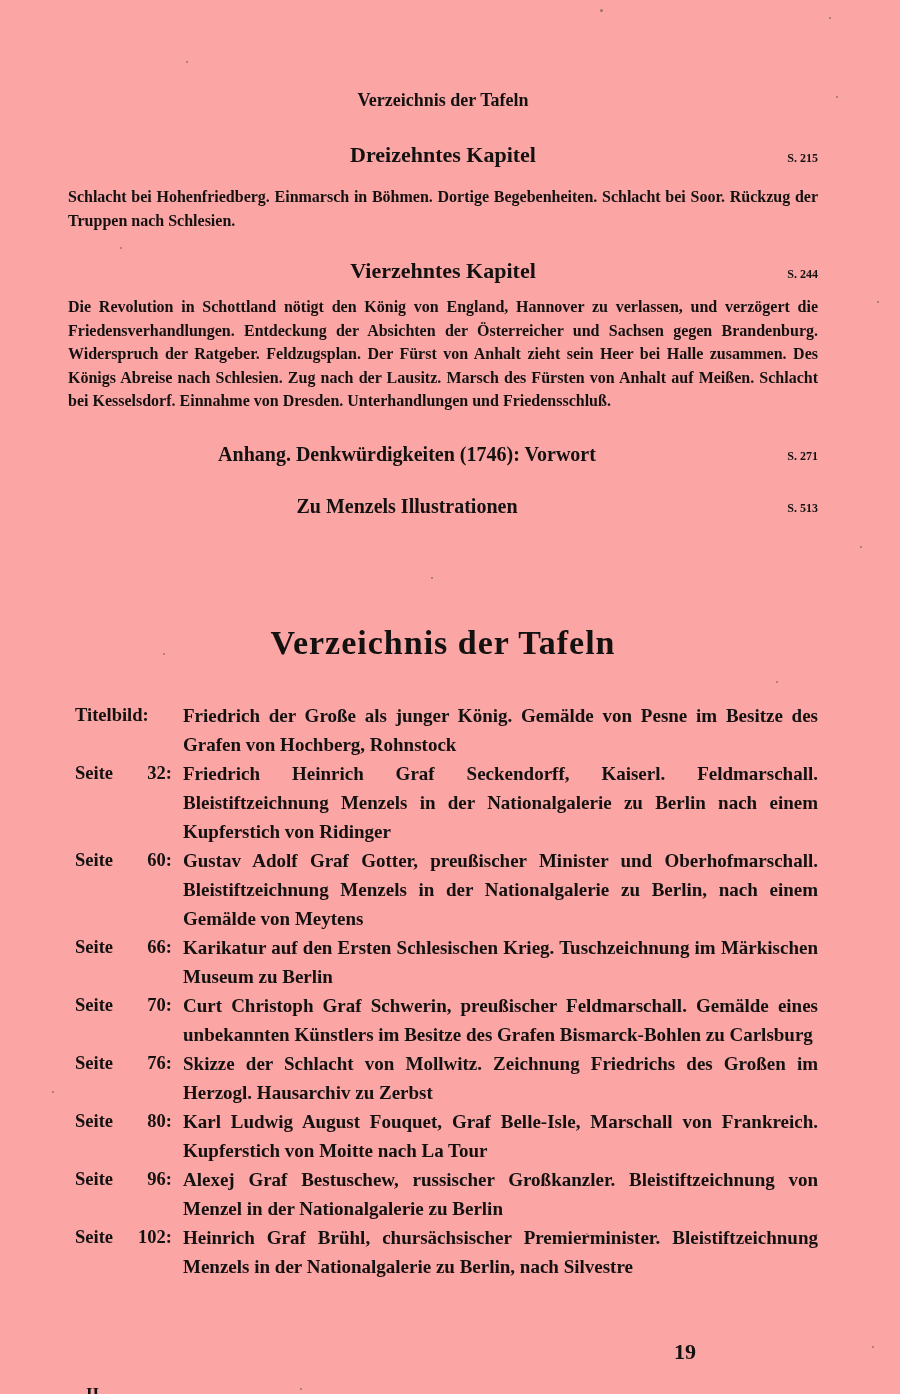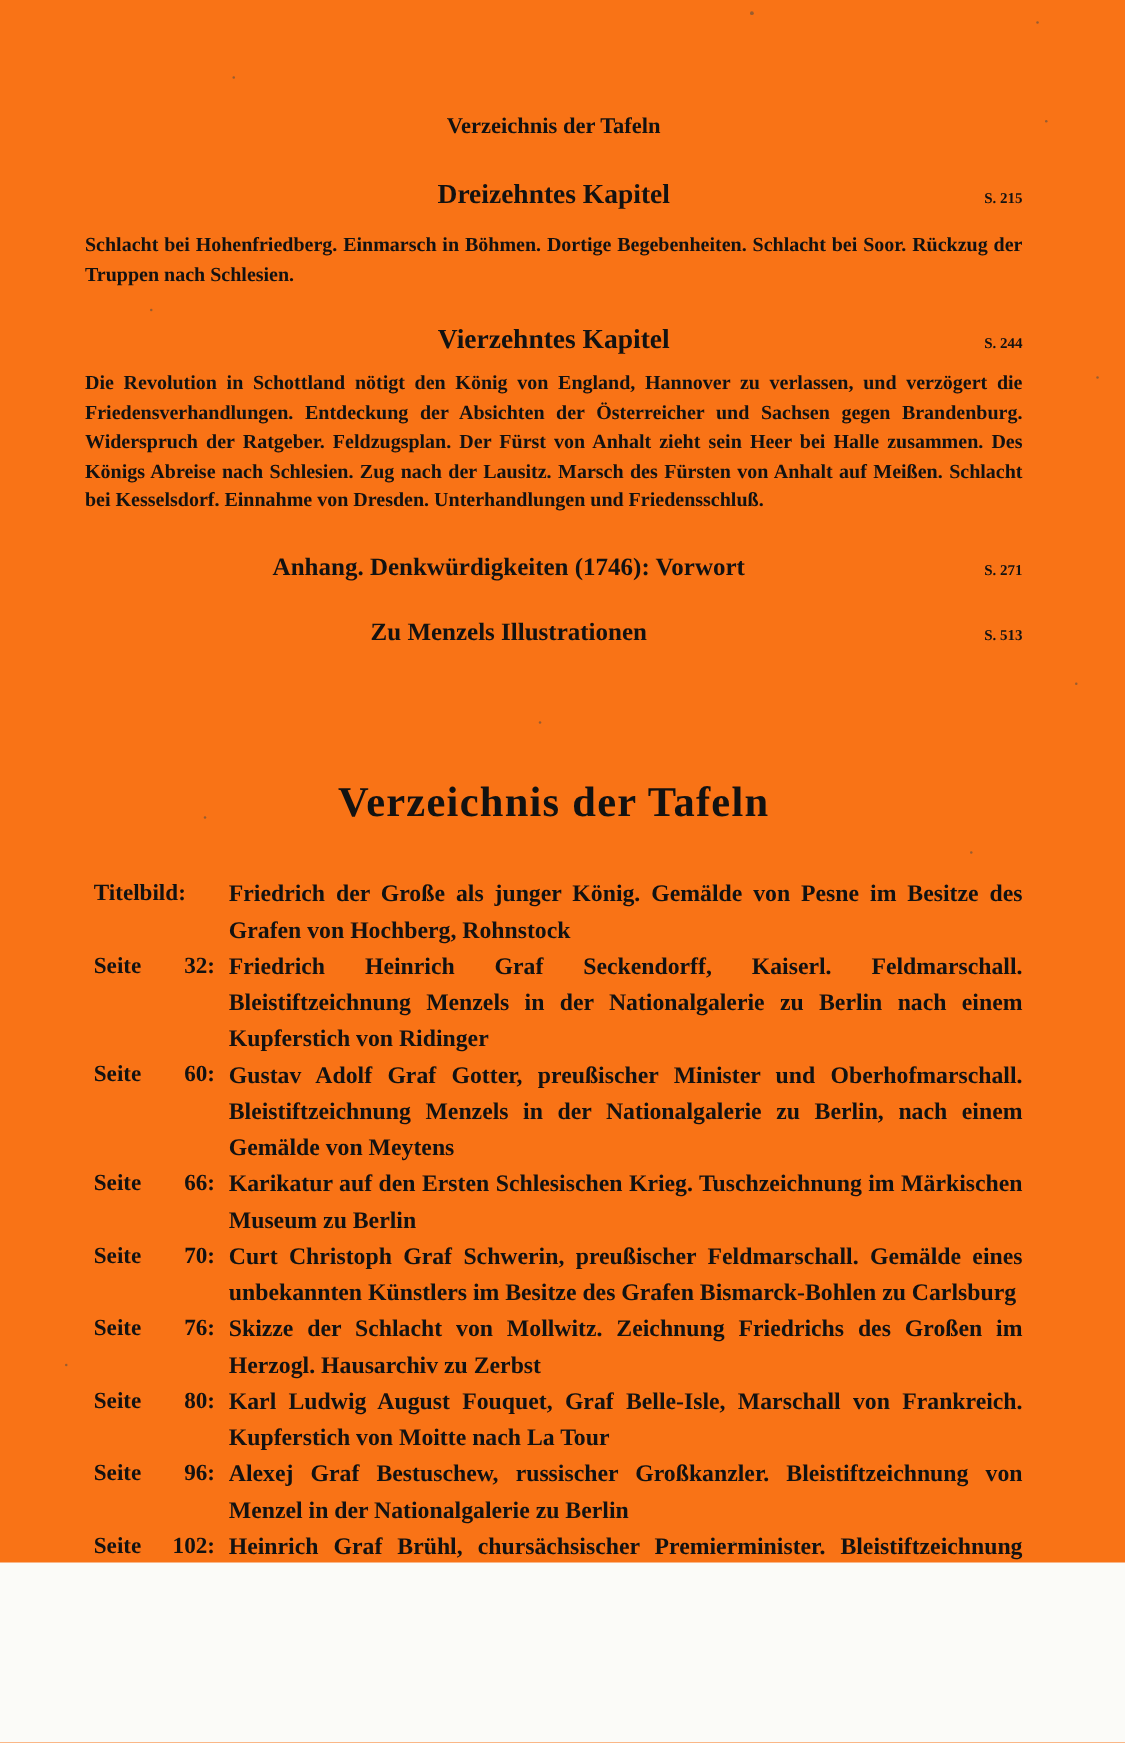--- a/index.html
+++ b/index.html
@@ -5,23 +5,23 @@
   * { box-sizing: border-box; }
   html, body { margin: 0; padding: 0; }
   body {
     width: 900px; height: 1394px;
     background: #fbfbf8;
     font-family: "Liberation Serif", serif;
     color: #131211;
   }
   .page {
     position: relative;
-    width: 900px; height: 1250px;
+    width: 900px; height: 1394px;
     overflow: hidden;
-    background: #f97316;
+    background: #fca5a5;
   }
 
   
   .running-head {
     position: absolute; top: 90px; left: 68px; width: 750px;
     text-align: center;
     font-size: 18px; font-weight: 700;
   }
 
   

